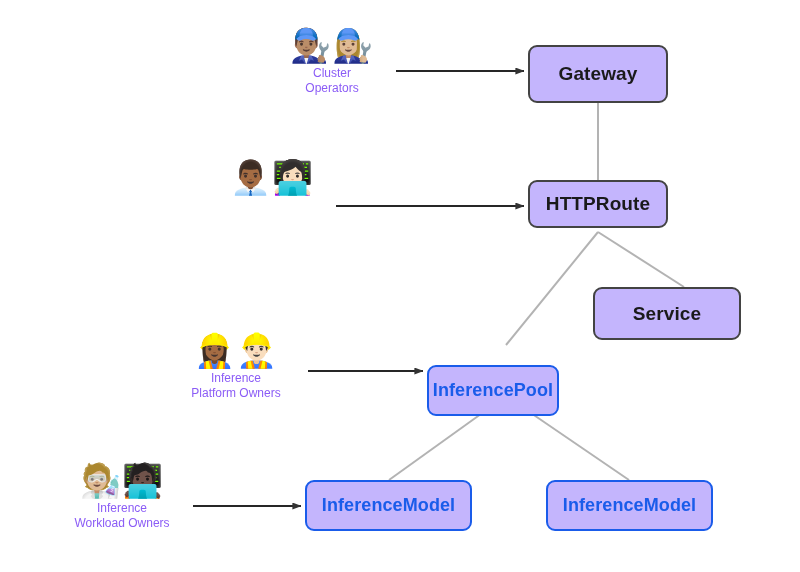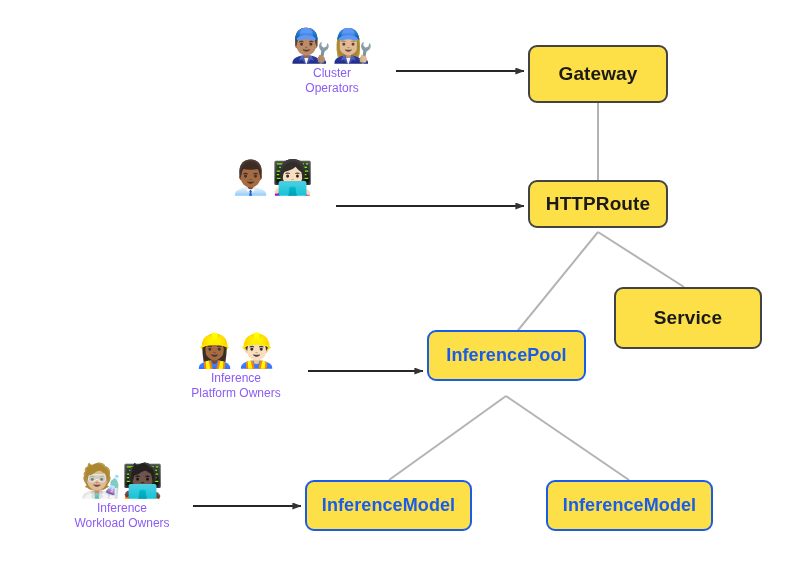--- a/index.html
+++ b/index.html
@@ -26,21 +26,21 @@
     pointer-events: none;
   }
 
   
   .node {
     position: absolute;
     box-sizing: border-box;
     display: flex;
     align-items: center;
     justify-content: center;
-    background: #fde047;
+    background: #c4b5fd;
     border-radius: 9px;
     font-weight: bold;
     letter-spacing: 0.1px;
     white-space: nowrap;
   }
   .node.core {
     border: 2px solid #434343;
     color: #1a1a1a;
     font-size: 19px;
   }
@@ -95,22 +95,22 @@
         <polyline points="396,71 524,71" fill="none" stroke="#262626" stroke-width="2" marker-end="url(#arrowhead)"></polyline>
         <polyline points="336,206 524,206" fill="none" stroke="#262626" stroke-width="2" marker-end="url(#arrowhead)"></polyline>
         <polyline points="308,371 423,371" fill="none" stroke="#262626" stroke-width="2" marker-end="url(#arrowhead)"></polyline>
         <polyline points="193,506 301,506" fill="none" stroke="#262626" stroke-width="2" marker-end="url(#arrowhead)"></polyline>
       </g>
   </svg>
 
   <div id="nodes-group">
       <div class="node core" style="left: 528px; top: 45px; width: 140px; height: 58px;">Gateway</div>
       <div class="node core" style="left: 528px; top: 180px; width: 140px; height: 48px;">HTTPRoute</div>
-      <div class="node core" style="left: 614px; top: 287px; width: 148px; height: 62px;">Service</div>
-      <div class="node ext" style="left: 427px; top: 330px; width: 159px; height: 51px;">InferencePool</div>
+      <div class="node core" style="left: 593px; top: 287px; width: 148px; height: 53px;">Service</div>
+      <div class="node ext" style="left: 427px; top: 365px; width: 132px; height: 51px;">InferencePool</div>
       <div class="node ext" style="left: 305px; top: 480px; width: 167px; height: 51px;">InferenceModel</div>
       <div class="node ext" style="left: 546px; top: 480px; width: 167px; height: 51px;">InferenceModel</div>
     </div>
   <div id="personas-group">
       <div class="persona" style="left: 276px; top: 28px; width: 112px;">
         <div class="persona-emojis">👨🏽‍🔧👩🏼‍🔧</div>
         <div class="persona-label">Cluster
 Operators</div>
       </div>
       <div class="persona" style="left: 214px; top: 160px; width: 116px;">

